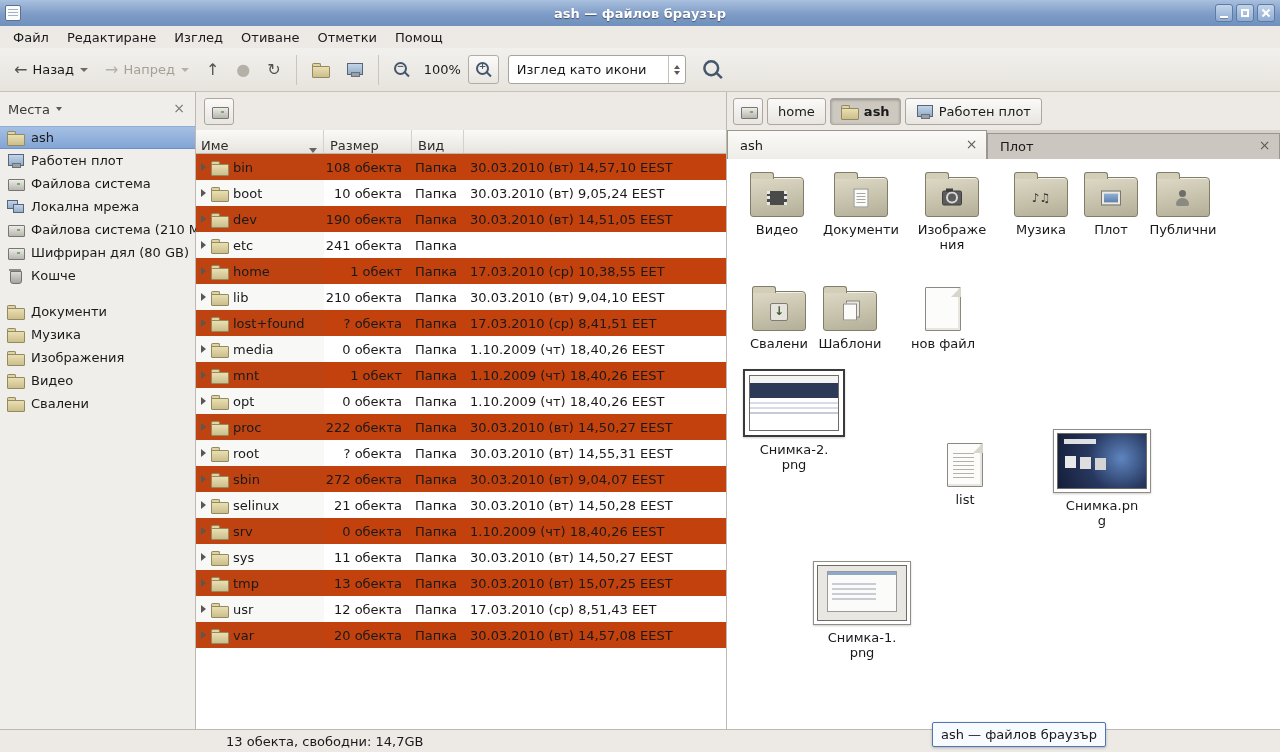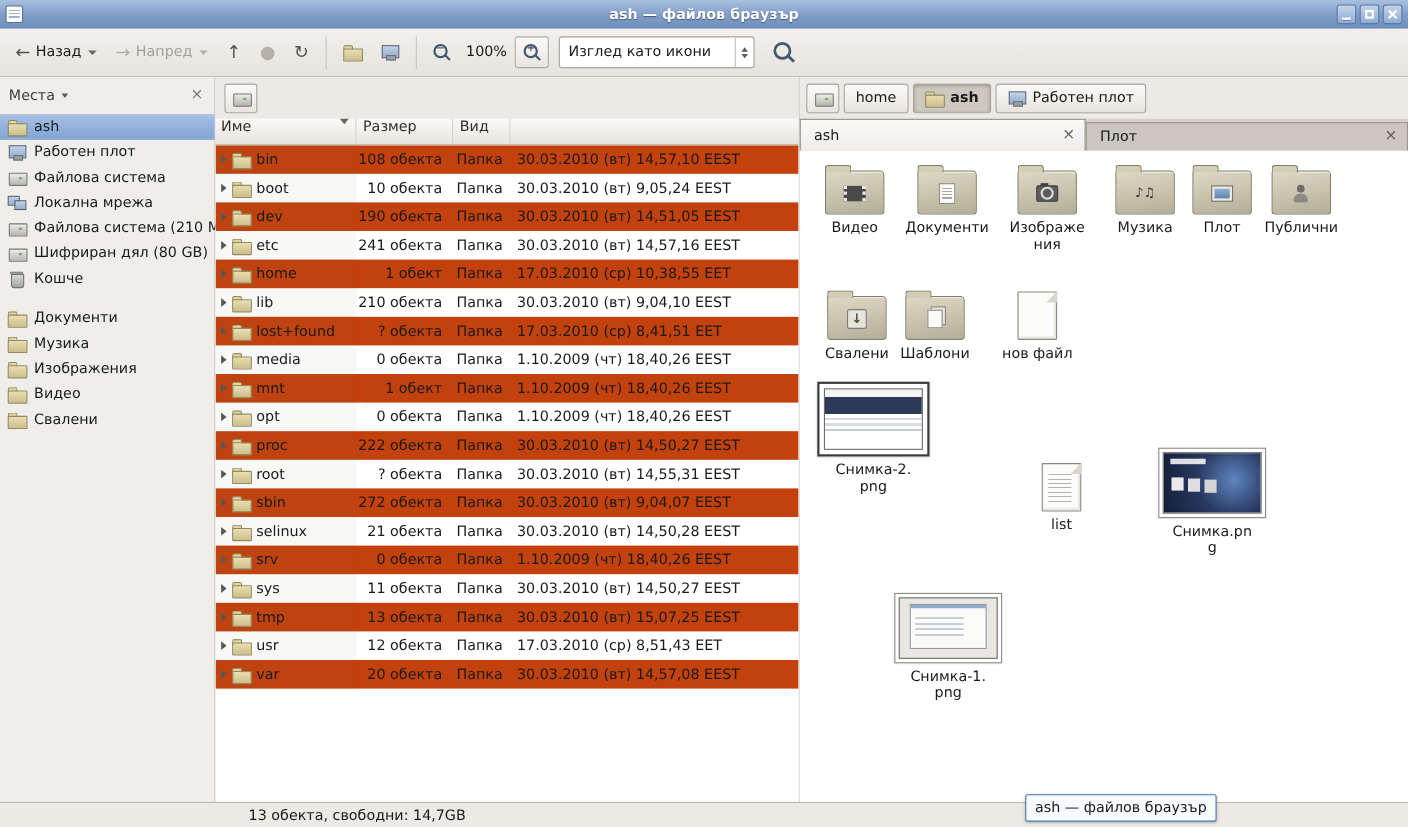--- a/index.html
+++ b/index.html
@@ -61,21 +61,21 @@
   .si-drive::after{content:"";position:absolute;right:4px;bottom:6px;width:3px;height:2px;background:#7FA86A}
   .si-network::before{content:"";position:absolute;top:1px;left:0;width:9px;height:7px;background:linear-gradient(#C2D4E8,#93AECB);border:1px solid #5A6478}
   .si-network::after{content:"";position:absolute;bottom:1px;right:0;width:9px;height:7px;background:linear-gradient(#C2D4E8,#93AECB);border:1px solid #5A6478}
   .si-trash::before{content:"";position:absolute;top:3px;left:3px;width:10px;height:11px;background:linear-gradient(#D9D9D5,#A6A6A0);border:1px solid #74726C;border-radius:0 0 3px 3px}
   .si-trash::after{content:"";position:absolute;top:1px;left:2px;width:12px;height:2px;background:#8F8D87}
 
   
   .pane-list{width:531px;flex:none;background:#fff;border-right:1px solid #BDB9B1;display:flex;flex-direction:column}
   .pane-top{height:38px;flex:none;background:#EDEAE6;display:flex;align-items:center;padding:0 8px}
   .thead{height:24px;flex:none;display:flex;background:linear-gradient(#FBFAF8,#E7E4DE);border-bottom:1px solid #BDB9B1}
-  .th{display:flex;align-items:flex-start;padding:0 6px;border-right:1px solid #D5D1CA;color:#2E2C29}
+  .th{display:flex;align-items:flex-end;padding:0 6px;border-right:1px solid #D5D1CA;color:#2E2C29}
   .sort-caret{width:0;height:0;border-left:4px solid transparent;border-right:4px solid transparent;border-top:5px solid #68655F;margin-left:auto}
   .tbody{flex:1;overflow:hidden;background:#fff}
   .trow{display:flex;height:26px;align-items:center}
   .trow.alt{background:#c2410c}
   .cell{height:100%;display:flex;align-items:center}
   .c-name{width:128px;flex:none;gap:5px;padding-left:5px}
   .trow .c-name{background:rgba(120,110,90,0.05)}
   .c-size{width:88px;flex:none;justify-content:flex-end;padding-right:10px}
   .c-type{width:52px;flex:none;padding-left:3px}
   .c-date{flex:1;padding-left:6px;white-space:nowrap}
@@ -152,20 +152,28 @@
   <div class="titlebar">
     <span class="app-icon"></span>
     <span class="title">ash — файлов браузър</span>
     <span class="winbtns">
       <span class="wb wb-min"></span>
       <span class="wb wb-max"></span>
       <span class="wb wb-close"></span>
     </span>
   </div>
 
+  <div class="menubar">
+      <div class="menu-item">Файл</div>
+      <div class="menu-item">Редактиране</div>
+      <div class="menu-item">Изглед</div>
+      <div class="menu-item">Отиване</div>
+      <div class="menu-item">Отметки</div>
+      <div class="menu-item">Помощ</div>
+    </div>
 
   <div class="toolbar">
     <div class="tbtn">
       <span class="glyph">←</span>
       <span>Назад</span>
       <span class="caret"></span>
     </div>
     <div class="tbtn disabled">
       <span class="glyph">→</span>
       <span>Напред</span>
@@ -317,21 +325,20 @@
             <div class="cell c-date">30.03.2010 (вт) 14,51,05 EEST</div>
           </div>
           <div class="trow">
             <div class="cell c-name">
               <span class="exp"></span>
               <span class="fi"></span>
               <span>etc</span>
             </div>
             <div class="cell c-size">241 обекта</div>
             <div class="cell c-type">Папка</div>
-            <div class="cell c-date">30.03.2010 (вт) 14,57,16 EEST</div>
           </div>
           <div class="trow alt">
             <div class="cell c-name">
               <span class="exp"></span>
               <span class="fi"></span>
               <span>home</span>
             </div>
             <div class="cell c-size">1 обект</div>
             <div class="cell c-type">Папка</div>
             <div class="cell c-date">17.03.2010 (ср) 10,38,55 EET</div>

